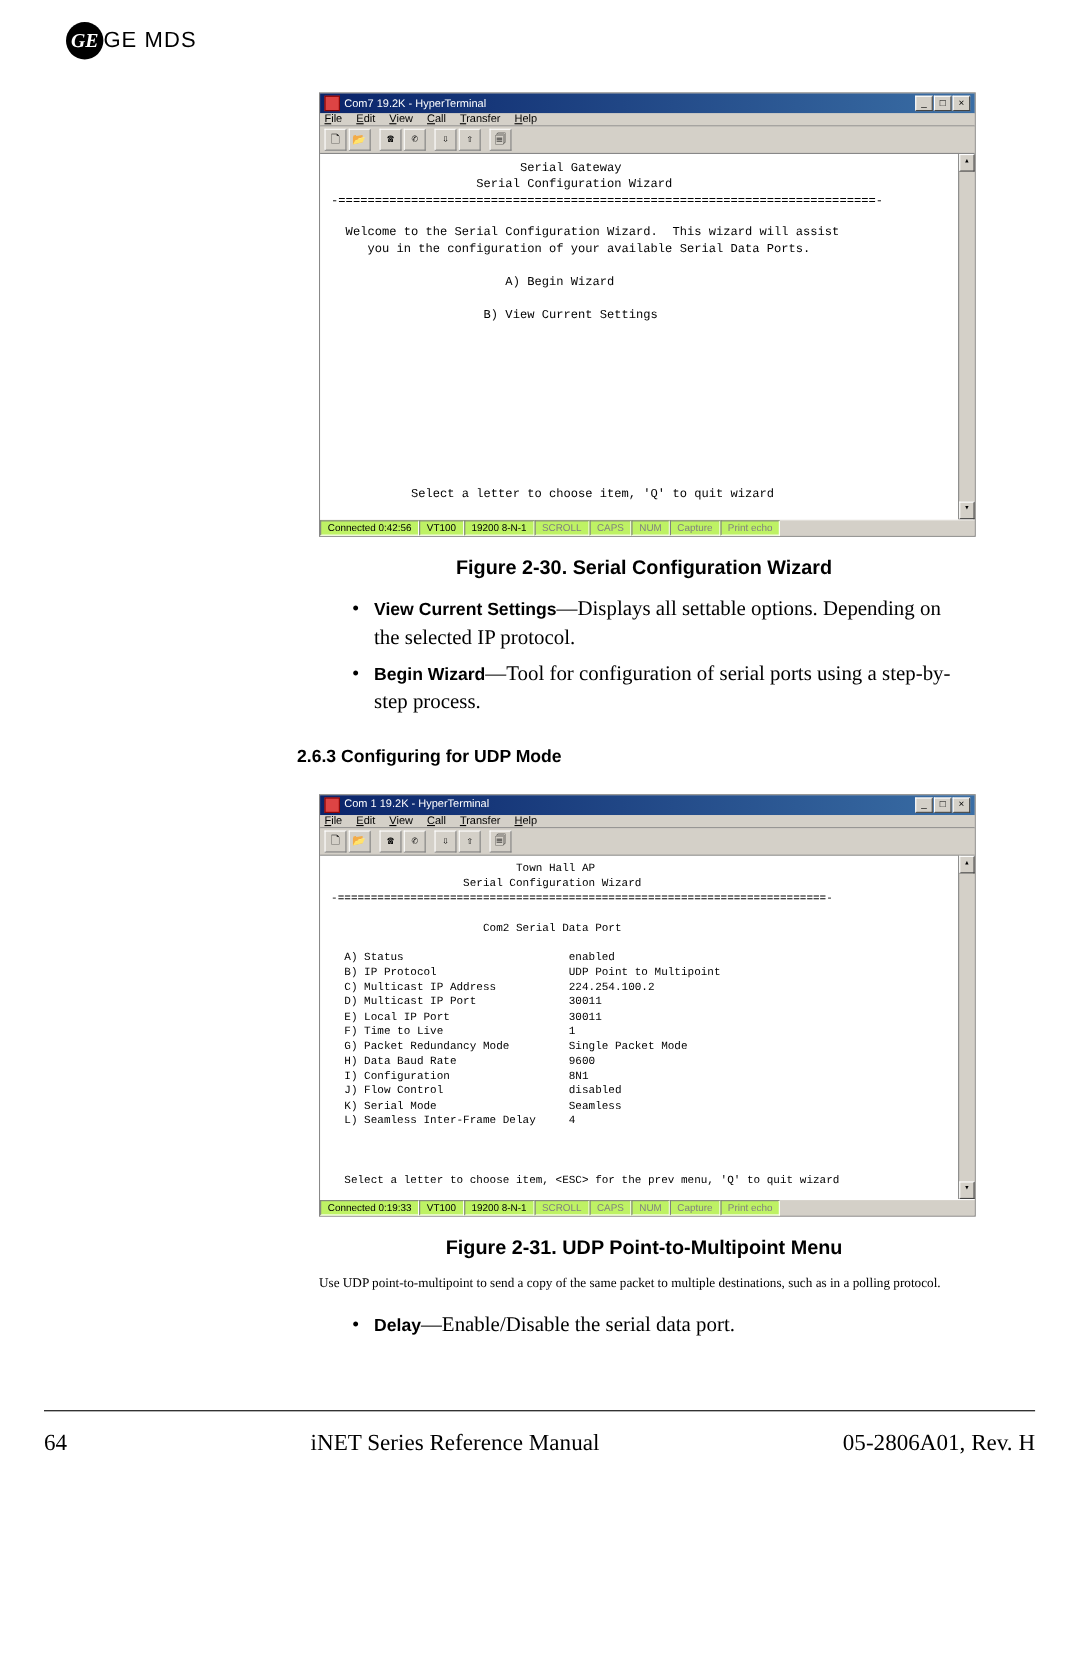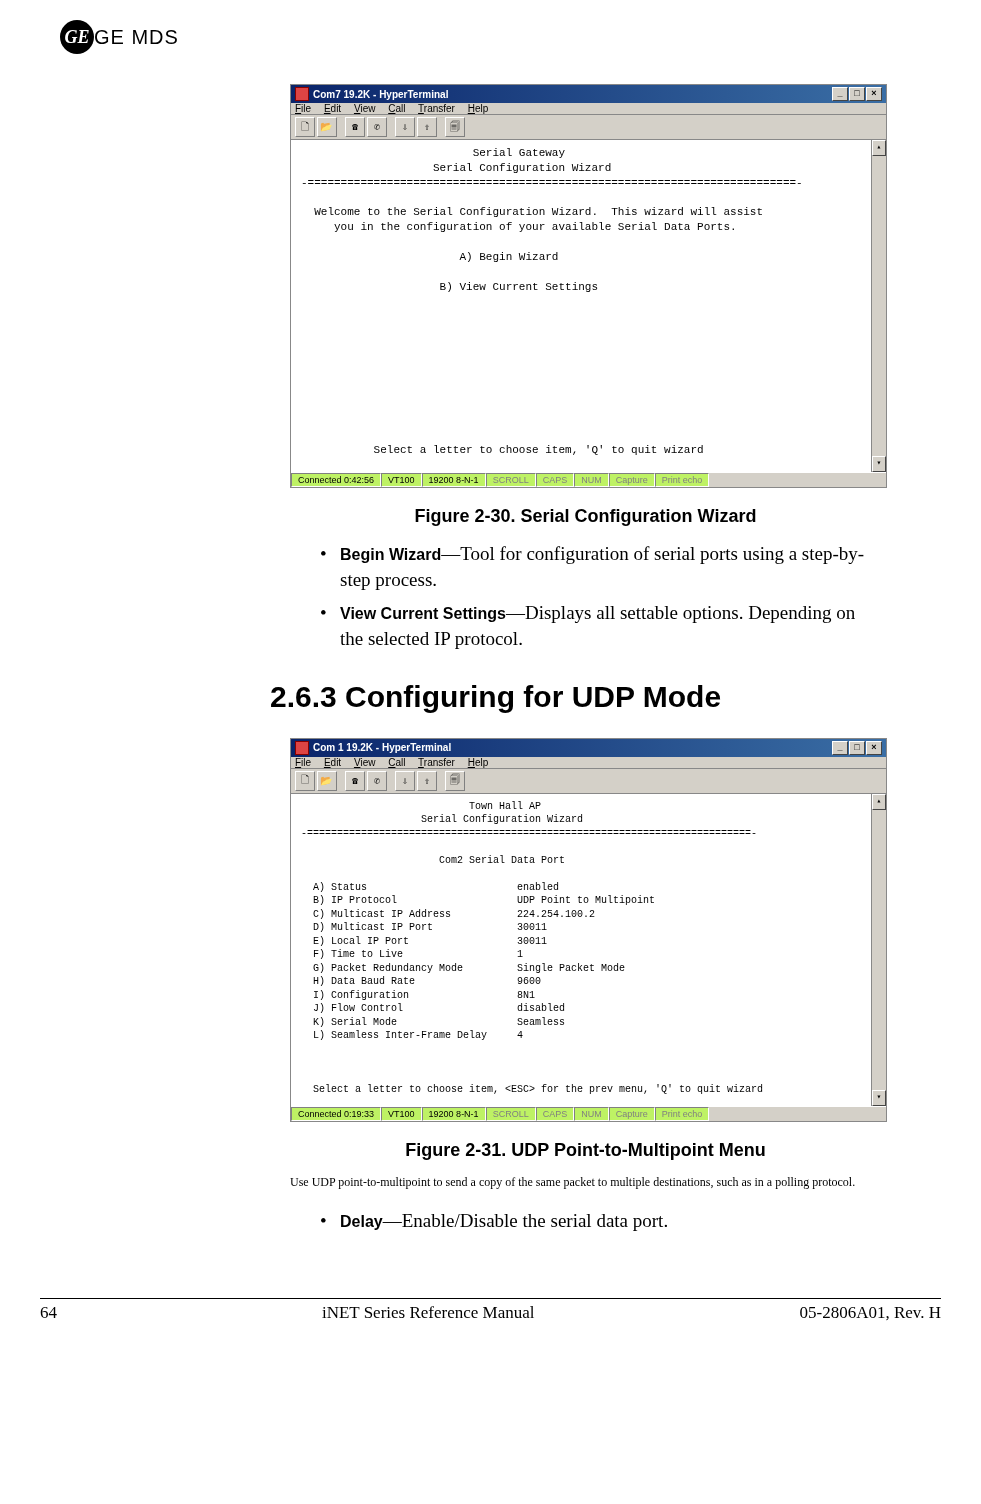--- a/index.html
+++ b/index.html
@@ -53,21 +53,21 @@
   }
   .titlebar {
     background: linear-gradient(to right, #0a246a, #3a6ea5);
     color: #fff;
     padding: 2px 4px;
     display: flex;
     justify-content: space-between;
     align-items: center;
     font-family: Tahoma, Arial, sans-serif;
     font-size: 10px;
-    font-weight: bold;
+    font-weight: normal;
   }
   .title-left { display: flex; align-items: center; gap: 4px; }
   .title-icon { width: 12px; height: 12px; background: #d44; border: 1px solid #800; }
   .win-btns { display: flex; gap: 1px; }
   .win-btn {
     width: 14px; height: 12px;
     background: #d4d0c8;
     border: 1px solid #fff;
     border-right-color: #444; border-bottom-color: #444;
     font-size: 9px; text-align: center; line-height: 10px;
@@ -157,35 +157,35 @@
   .bullet-list li { margin-bottom: 8px; list-style: none; position: relative; padding-left: 20px; }
   .bullet-list li::before { content: "•"; position: absolute; left: 0; top: 0; }
   .opt-name {
     font-family: Arial, Helvetica, sans-serif;
     font-weight: bold;
     font-size: 16px;
   }
   .section-heading {
     font-family: Arial, Helvetica, sans-serif;
     font-weight: bold;
-    font-size: 30px;
+    font-size: 16px;
     margin: 28px 0 24px -20px;
   }
   .body-para {
     font-size: 12px;
     line-height: 1.3;
     margin: 0 0 18px 0;
   }
   .footer {
     border-top: 1px solid #000;
     margin: 30px 40px 0 40px;
-    padding-top: 4px;
+    padding-top: 16px;
     display: flex;
     justify-content: space-between;
-    font-size: 17px;
+    font-size: 21px;
   }
 </style>
 </head>
 <body>
 
 <div class="page">
   <div class="header-logo">
     <div class="ge-circle">GE</div>
     <div class="logo-text">GE MDS</div>
   </div>
@@ -260,24 +260,24 @@
         <div class="sb-cell dim">NUM</div>
         <div class="sb-cell dim">Capture</div>
         <div class="sb-cell dim">Print echo</div>
       </div>
     </div>
 
     <div class="figure-caption">Figure 2-30. Serial Configuration Wizard</div>
 
     <ul class="bullet-list">
       <li>
-        <span class="opt-name">Begin Wizard</span><span>—Tool for configuration of serial ports using a step-by-step process.</span>
+        <span class="opt-name">View Current Settings</span><span>—Displays all settable options. Depend­ing on the selected IP protocol.</span>
       </li>
       <li>
-        <span class="opt-name">View Current Settings</span><span>—Displays all settable options. Depend­ing on the selected IP protocol.</span>
+        <span class="opt-name">Begin Wizard</span><span>—Tool for configuration of serial ports using a step-by-step process.</span>
       </li>
     </ul>
 
     <div class="section-heading">2.6.3 Configuring for UDP Mode</div>
 
     <div class="terminal-window">
       <div class="titlebar">
         <div class="title-left">
           <div class="title-icon"></div>
           <span>Com 1 19.2K - HyperTerminal</span>

